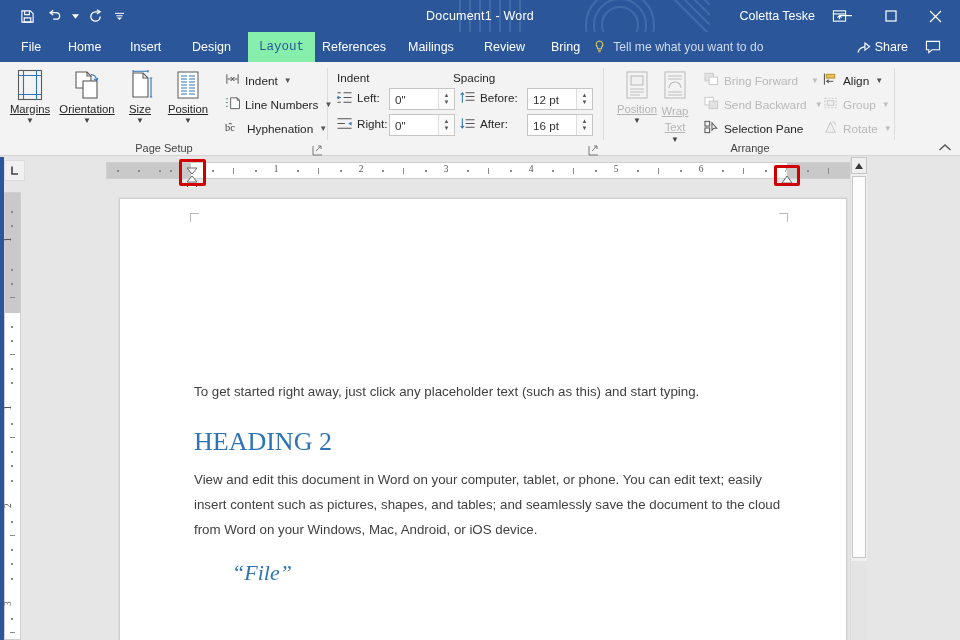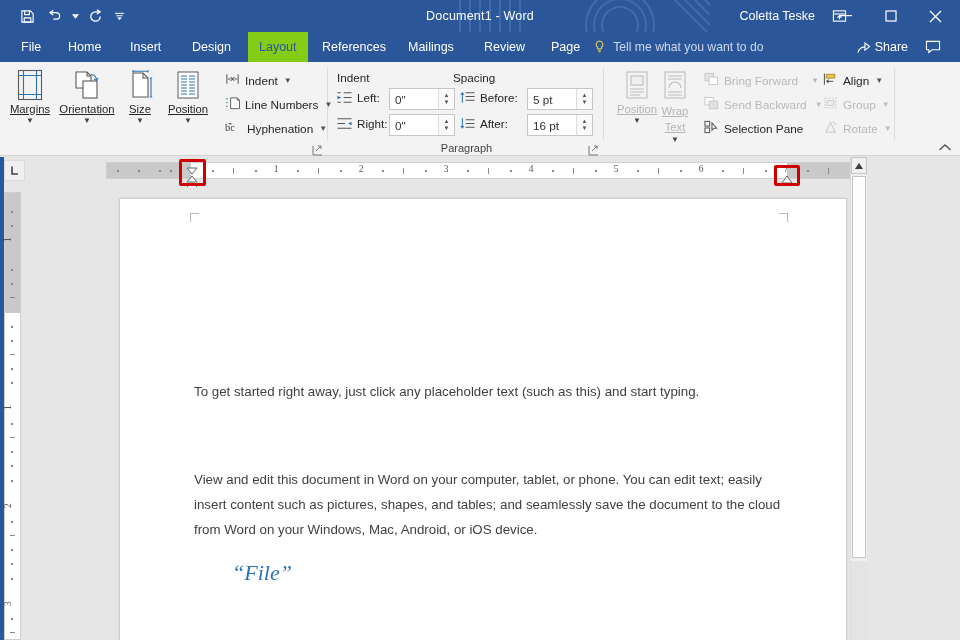--- a/index.html
+++ b/index.html
@@ -49,21 +49,21 @@
 
   
   .tabbar {
     position: absolute; top: 32px; left: 0; width: 960px; height: 30px;
     background: #2b579a;
   }
   .tab {
     position: absolute; top: 0; height: 30px; line-height: 30px;
     color: #fff; font-size: 12.5px; padding: 0 11px; cursor: pointer; white-space: nowrap;
   }
-  .tab.active { background: #84cc16; color: #2b579a; }
+  .tab.active { background: #86efac; color: #2b579a; font-family: Liberation Mono, monospace; }
   .tellme {
     position: absolute; top: 0; height: 30px; line-height: 30px; left: 594px;
     color: #cdd9ec; font-size: 12.2px; white-space: nowrap; cursor: pointer;
   }
   .tellme .bulb { display: inline-block; vertical-align: -2px; margin-right: 5px; }
   .share {
     position: absolute; top: 0; right: 52px; height: 30px; line-height: 30px;
     color: #fff; font-size: 12.5px; cursor: pointer; white-space: nowrap;
   }
   .share svg { vertical-align: -3px; margin-right: 4px; }
@@ -286,21 +286,21 @@
 
   <div class="tabbar">
     <div class="tab" style="left:10px">File</div>
     <div class="tab" style="left:57px">Home</div>
     <div class="tab" style="left:119px">Insert</div>
     <div class="tab" style="left:181px">Design</div>
     <div class="tab active" style="left:248px">Layout</div>
     <div class="tab" style="left:311px">References</div>
     <div class="tab" style="left:397px">Mailings</div>
     <div class="tab" style="left:473px">Review</div>
-    <div class="tab" style="left:540px">Page</div>
+    <div class="tab" style="left:540px">Bring</div>
 
     <div class="tellme">
       <span class="bulb">
         <svg width="11" height="13" viewBox="0 0 11 13" fill="none" stroke="#e6c84f" stroke-width="1.1">
           <path d="M5.5 1a3.4 3.4 0 0 1 2 6.1v1.6h-4V7.1A3.4 3.4 0 0 1 5.5 1z"></path>
             <path d="M4 10.3h3M4.4 11.8h2.2"></path>
         </svg>
       </span>
       <span>Tell me what you want to do</span>
     </div>
@@ -315,20 +315,21 @@
       <svg width="16" height="14" viewBox="0 0 17 15" fill="none" stroke="#fff" stroke-width="1.2">
         <path d="M1.5 1.5h14v9h-8l-3.5 3v-3h-2.5z"></path>
       </svg>
     </div>
   </div>
 
   <div class="ribbon">
 
     <div class="group" style="left:0; width:328px">
       <div class="gsep"></div>
+      <div class="glabel" style="width:328px">Page Setup</div>
       <div class="dialog-launcher">
         <svg width="11" height="11" viewBox="0 0 11 11" fill="none" stroke="#777" stroke-width="1">
           <path d="M1 1v9h9"></path>
             <path d="M4 6l5-5M9 1v3M9 1H6"></path>
         </svg>
       </div>
 
       <div class="bigbtn" style="left:2px">
         <div class="ic">
           <svg width="30" height="32" viewBox="0 0 30 32" fill="none" stroke="#2e74b5" stroke-width="1.1">
@@ -408,21 +409,20 @@
             <text x="0" y="11" font-family="Liberation Serif, serif" font-size="11" fill="#3a3a3a">bc</text>
             <path d="M4 3.5h3" stroke="#3a3a3a" stroke-width="1"></path>
           </svg></span>
         <span>Hyphenation</span>
         <span class="car">▼</span>
       </div>
     </div>
 
     <div class="group" style="left:329px; width:275px">
       <div class="gsep"></div>
-      <div class="glabel" style="width:275px">Paragraph</div>
       <div class="dialog-launcher">
         <svg width="11" height="11" viewBox="0 0 11 11" fill="none" stroke="#777" stroke-width="1">
           <path d="M1 1v9h9"></path>
             <path d="M4 6l5-5M9 1v3M9 1H6"></path>
         </svg>
       </div>
 
       <div class="fldlabel" style="left:8px; top:9px">Indent</div>
       <div class="fldlabel" style="left:124px; top:9px">Spacing</div>
 
@@ -455,21 +455,21 @@
           </span>
       </div>
 
       <span style="position:absolute;left:131px;top:28px">
         <svg width="15" height="13" viewBox="0 0 16 13" fill="none" stroke="#555" stroke-width="1.1">
           <path d="M6 1.5h9.5M6 5.5h9.5M6 9.5h9.5"></path>
           <path d="M2.5 12V2M0.8 3.6L2.5 1.6 4.2 3.6" stroke="#2e74b5"></path>
         </svg></span>
       <div class="fldlabel" style="left:151px; top:29px">Before:</div>
       <div class="spin" style="left:198px; top:26px; width:66px">
-        <span class="val">5 pt</span>
+        <span class="val">12 pt</span>
         <span class="arrows">
             <span>▲</span>
             <span>▼</span>
           </span>
       </div>
 
       <span style="position:absolute;left:131px;top:54px">
         <svg width="15" height="13" viewBox="0 0 16 13" fill="none" stroke="#555" stroke-width="1.1">
           <path d="M6 2.5h9.5M6 6.5h9.5M6 10.5h9.5"></path>
           <path d="M2.5 1v10M0.8 9.2L2.5 11.2 4.2 9.2" stroke="#2e74b5"></path>
@@ -479,20 +479,21 @@
         <span class="val">16 pt</span>
         <span class="arrows">
             <span>▲</span>
             <span>▼</span>
           </span>
       </div>
     </div>
 
     <div class="group" style="left:605px; width:290px">
       <div class="gsep"></div>
+      <div class="glabel" style="width:290px">Arrange</div>
 
       <div class="bigbtn disabled" style="left:4px">
         <div class="ic">
           <svg width="26" height="30" viewBox="0 0 26 30" fill="none" stroke="#bdbdbd" stroke-width="1.1">
             <rect x="3" y="2" width="20" height="26"></rect>
             <rect x="7" y="6" width="12" height="9" fill="#f0f0f0"></rect>
             <path d="M6 19h14M6 22h14M6 25h10"></path>
           </svg>
         </div>
         <div class="lbl">Position</div>
@@ -689,20 +690,21 @@
   <div class="leftedge"></div>
 
   <div class="docarea">
     <div class="page">
       <div class="corner tl"></div>
       <div class="corner tr"></div>
 
 
       <div class="body-p" style="top:180px; width:560px">To get started right away, just click any placeholder text (such as this) and start typing.</div>
 
+      <div class="h2" style="top:228px">HEADING 2</div>
 
       <div class="body-p" style="top:268px; width:600px">View and edit this document in Word on your computer, tablet, or phone. You can edit text; easily insert content such as pictures, shapes, and tables; and seamlessly save the document to the cloud from Word on your Windows, Mac, Android, or iOS device.</div>
 
       <div class="quote" style="top:361px">“File”</div>
 
       <div class="body-p" style="top:440px; width:600px">Use styles to easily format your Word documents in no time:</div>
     </div>
   </div>
 
   <div class="vscroll">

